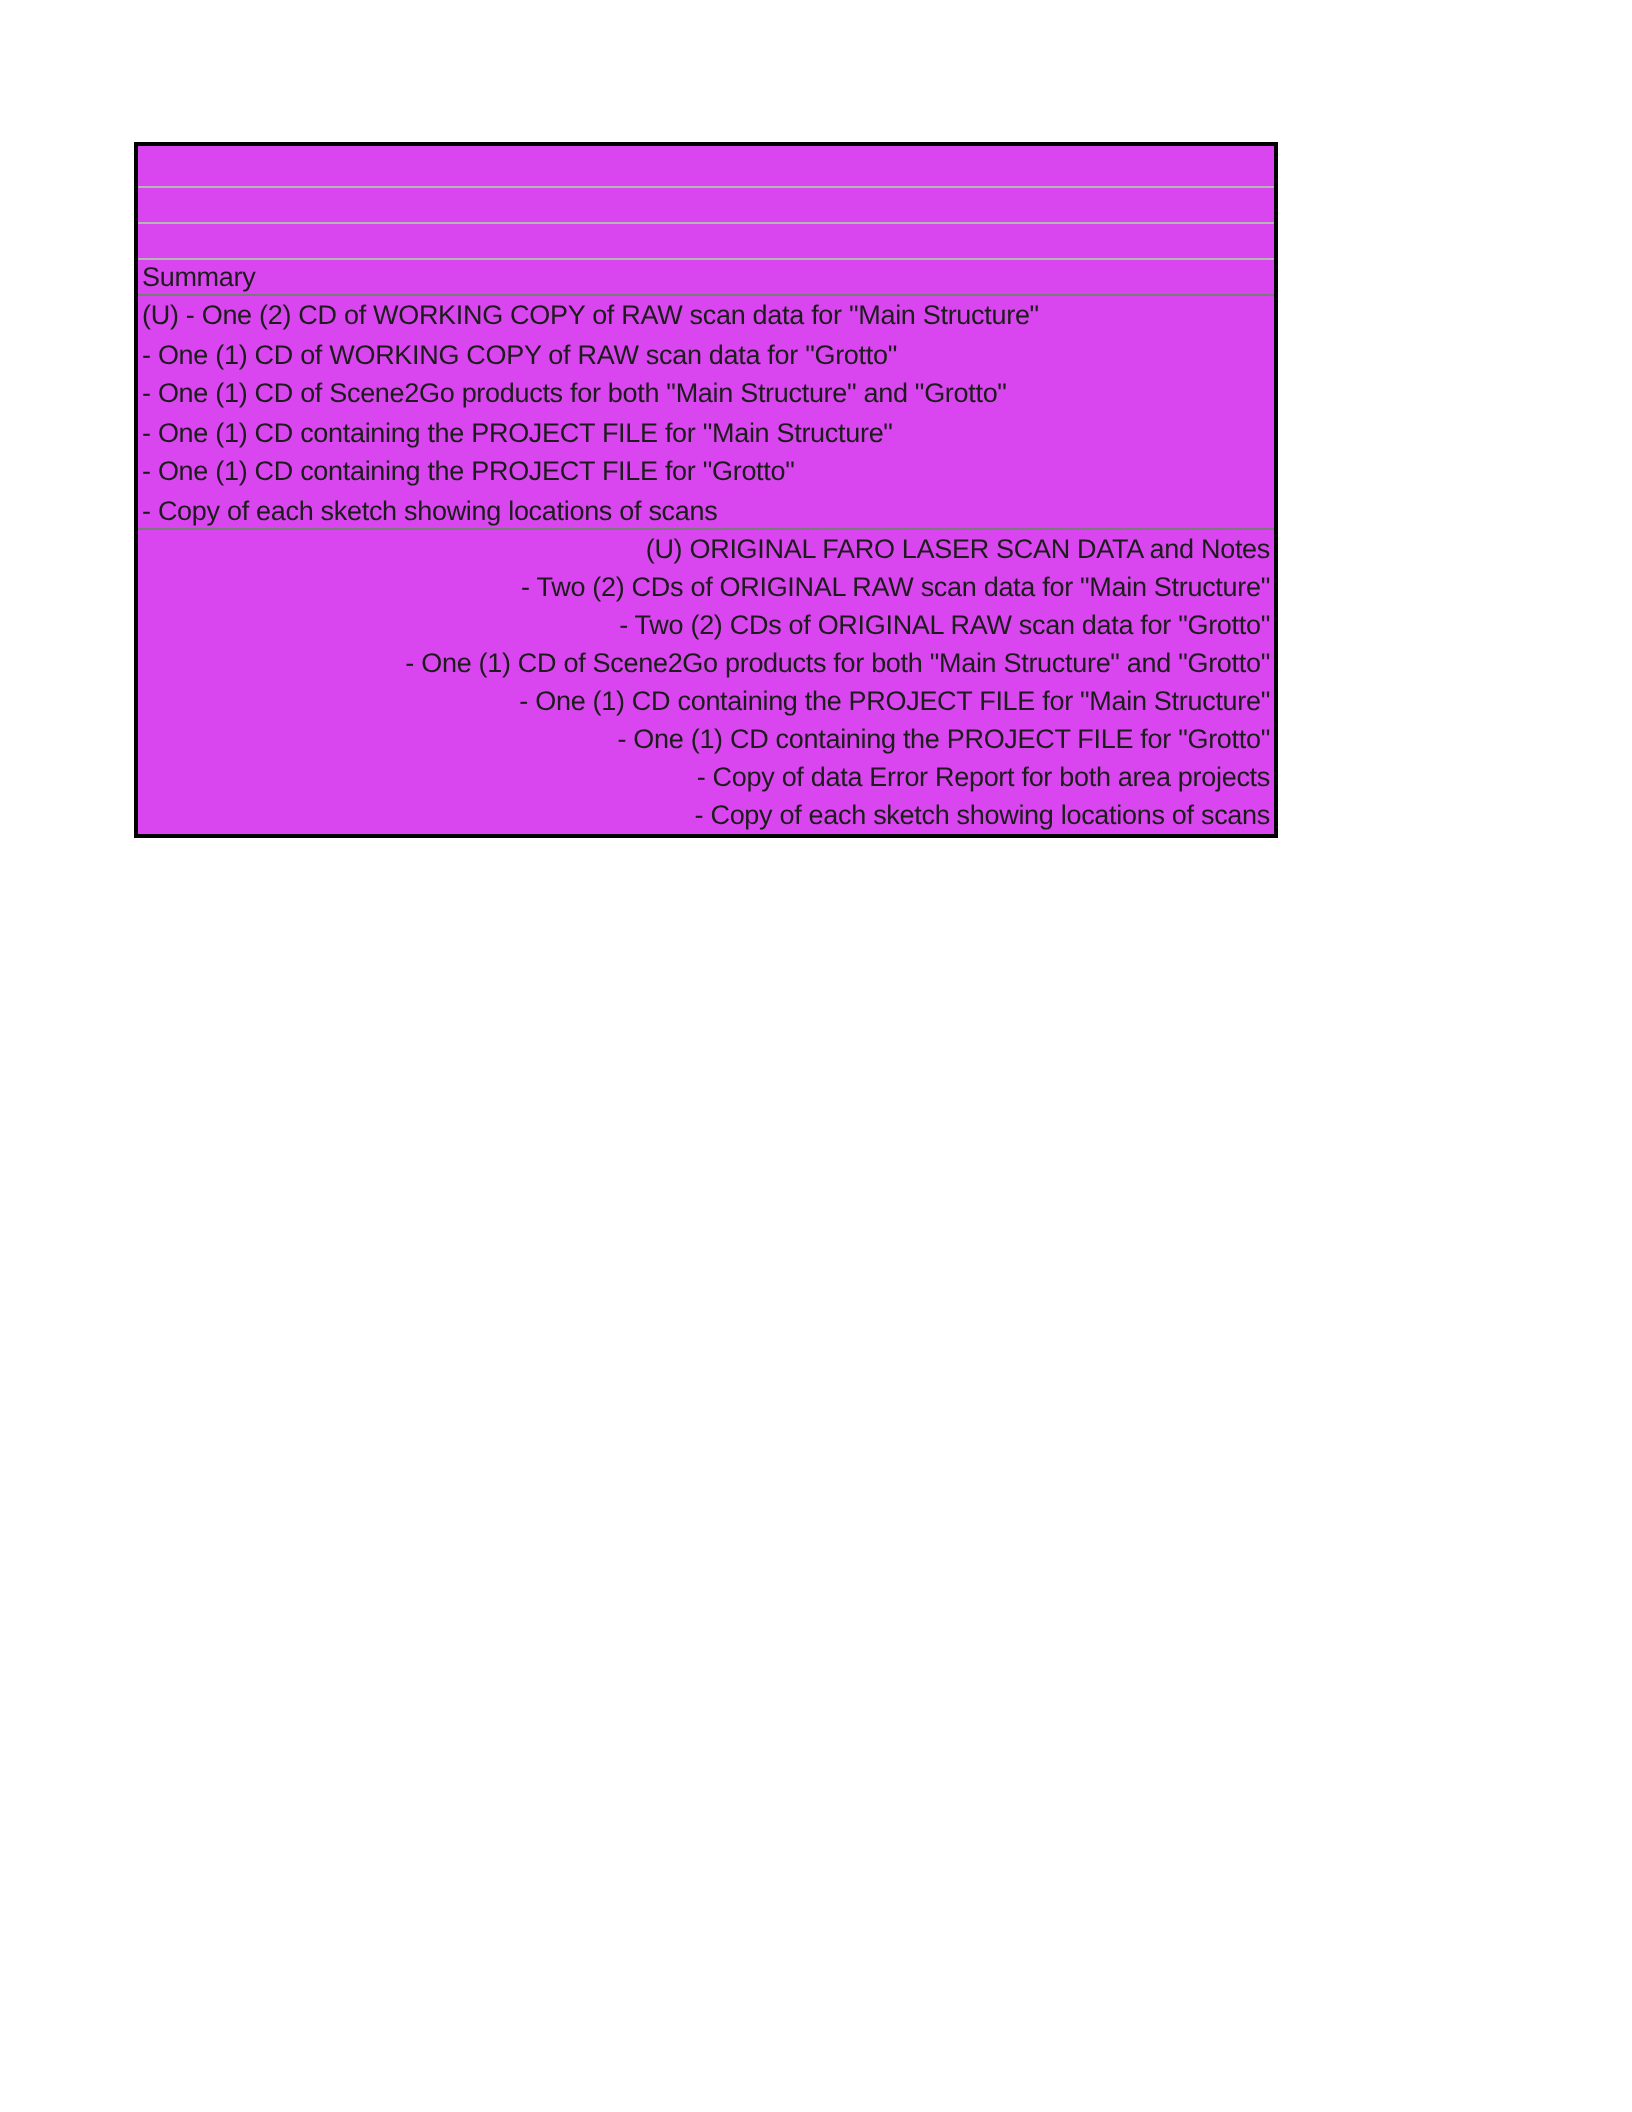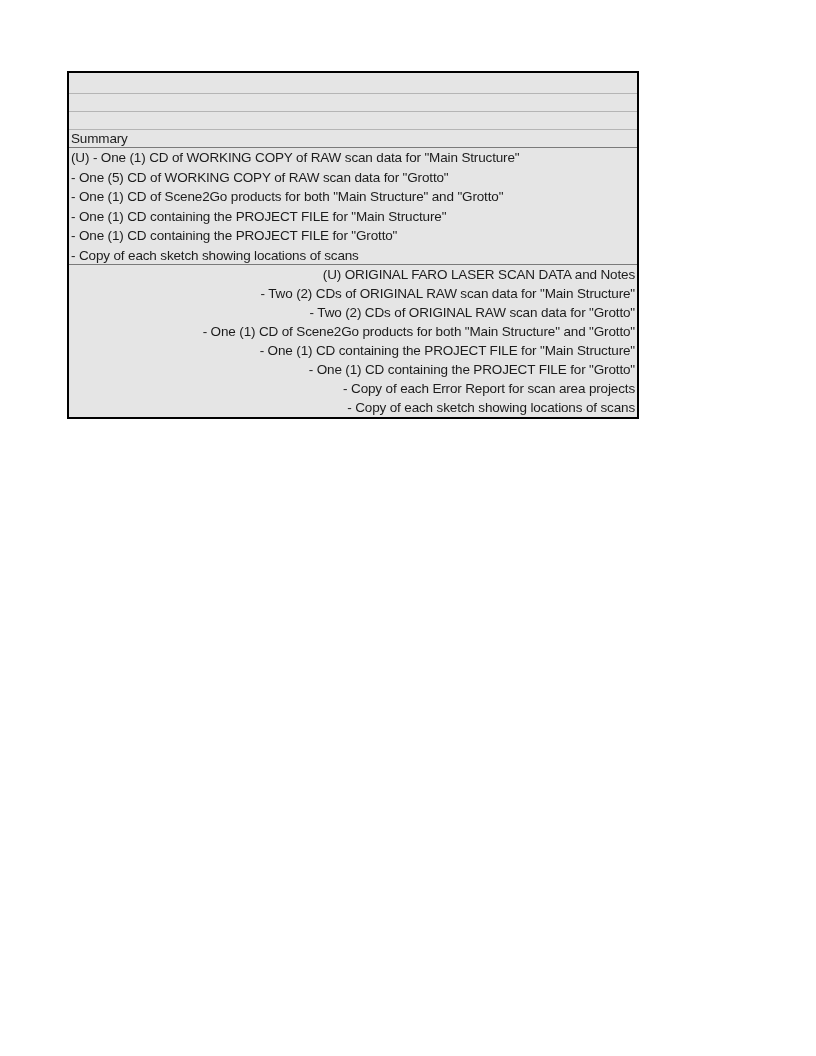--- a/index.html
+++ b/index.html
@@ -18,21 +18,21 @@
     overflow: hidden;
   }
   .sheet {
     position: absolute;
     left: 67px;
     top: 71px;
     width: 572px;
     height: 348px;
     box-sizing: border-box;
     border: 2px solid #000000;
-    background: #e5e5e5;
+    background: #d946ef;
   }
   .row {
     box-sizing: border-box;
     width: 100%;
     overflow: hidden;
   }
   .grid-b { border-bottom: 1px solid #b5b5b5; }
   .dark-b { border-bottom: 1px solid #7a7a7a; }
   .r-empty-1 { height: 21px; }
   .r-empty-2 { height: 18px; }
@@ -65,33 +65,33 @@
 
     <div class="row grid-b r-empty-1"></div>
     <div class="row grid-b r-empty-2"></div>
     <div class="row grid-b r-empty-3"></div>
 
     <div class="row dark-b r-summary">
       <span>Summary</span>
     </div>
 
     <div class="row dark-b r-section-1">
-      <div class="line">(U) - One (1) CD of WORKING COPY of RAW scan data for "Main Structure"</div>
-      <div class="line">- One (5) CD of WORKING COPY of RAW scan data for "Grotto"</div>
+      <div class="line">(U) - One (2) CD of WORKING COPY of RAW scan data for "Main Structure"</div>
+      <div class="line">- One (1) CD of WORKING COPY of RAW scan data for "Grotto"</div>
       <div class="line">- One (1) CD of Scene2Go products for both "Main Structure" and "Grotto"</div>
       <div class="line">- One (1) CD containing the PROJECT FILE for "Main Structure"</div>
       <div class="line">- One (1) CD containing the PROJECT FILE for "Grotto"</div>
       <div class="line">- Copy of each sketch showing locations of scans</div>
     </div>
 
     <div class="row r-section-2">
       <div class="line">(U) ORIGINAL FARO LASER SCAN DATA and Notes</div>
       <div class="line">- Two (2) CDs of ORIGINAL RAW scan data for "Main Structure"</div>
       <div class="line">- Two (2) CDs of ORIGINAL RAW scan data for "Grotto"</div>
       <div class="line">- One (1) CD of Scene2Go products for both "Main Structure" and "Grotto"</div>
       <div class="line">- One (1) CD containing the PROJECT FILE for "Main Structure"</div>
       <div class="line">- One (1) CD containing the PROJECT FILE for "Grotto"</div>
-      <div class="line">- Copy of each Error Report for scan area projects</div>
+      <div class="line">- Copy of data Error Report for both area projects</div>
       <div class="line">- Copy of each sketch showing locations of scans</div>
     </div>
 
   </div>
 </div>
 
 </body></html>

